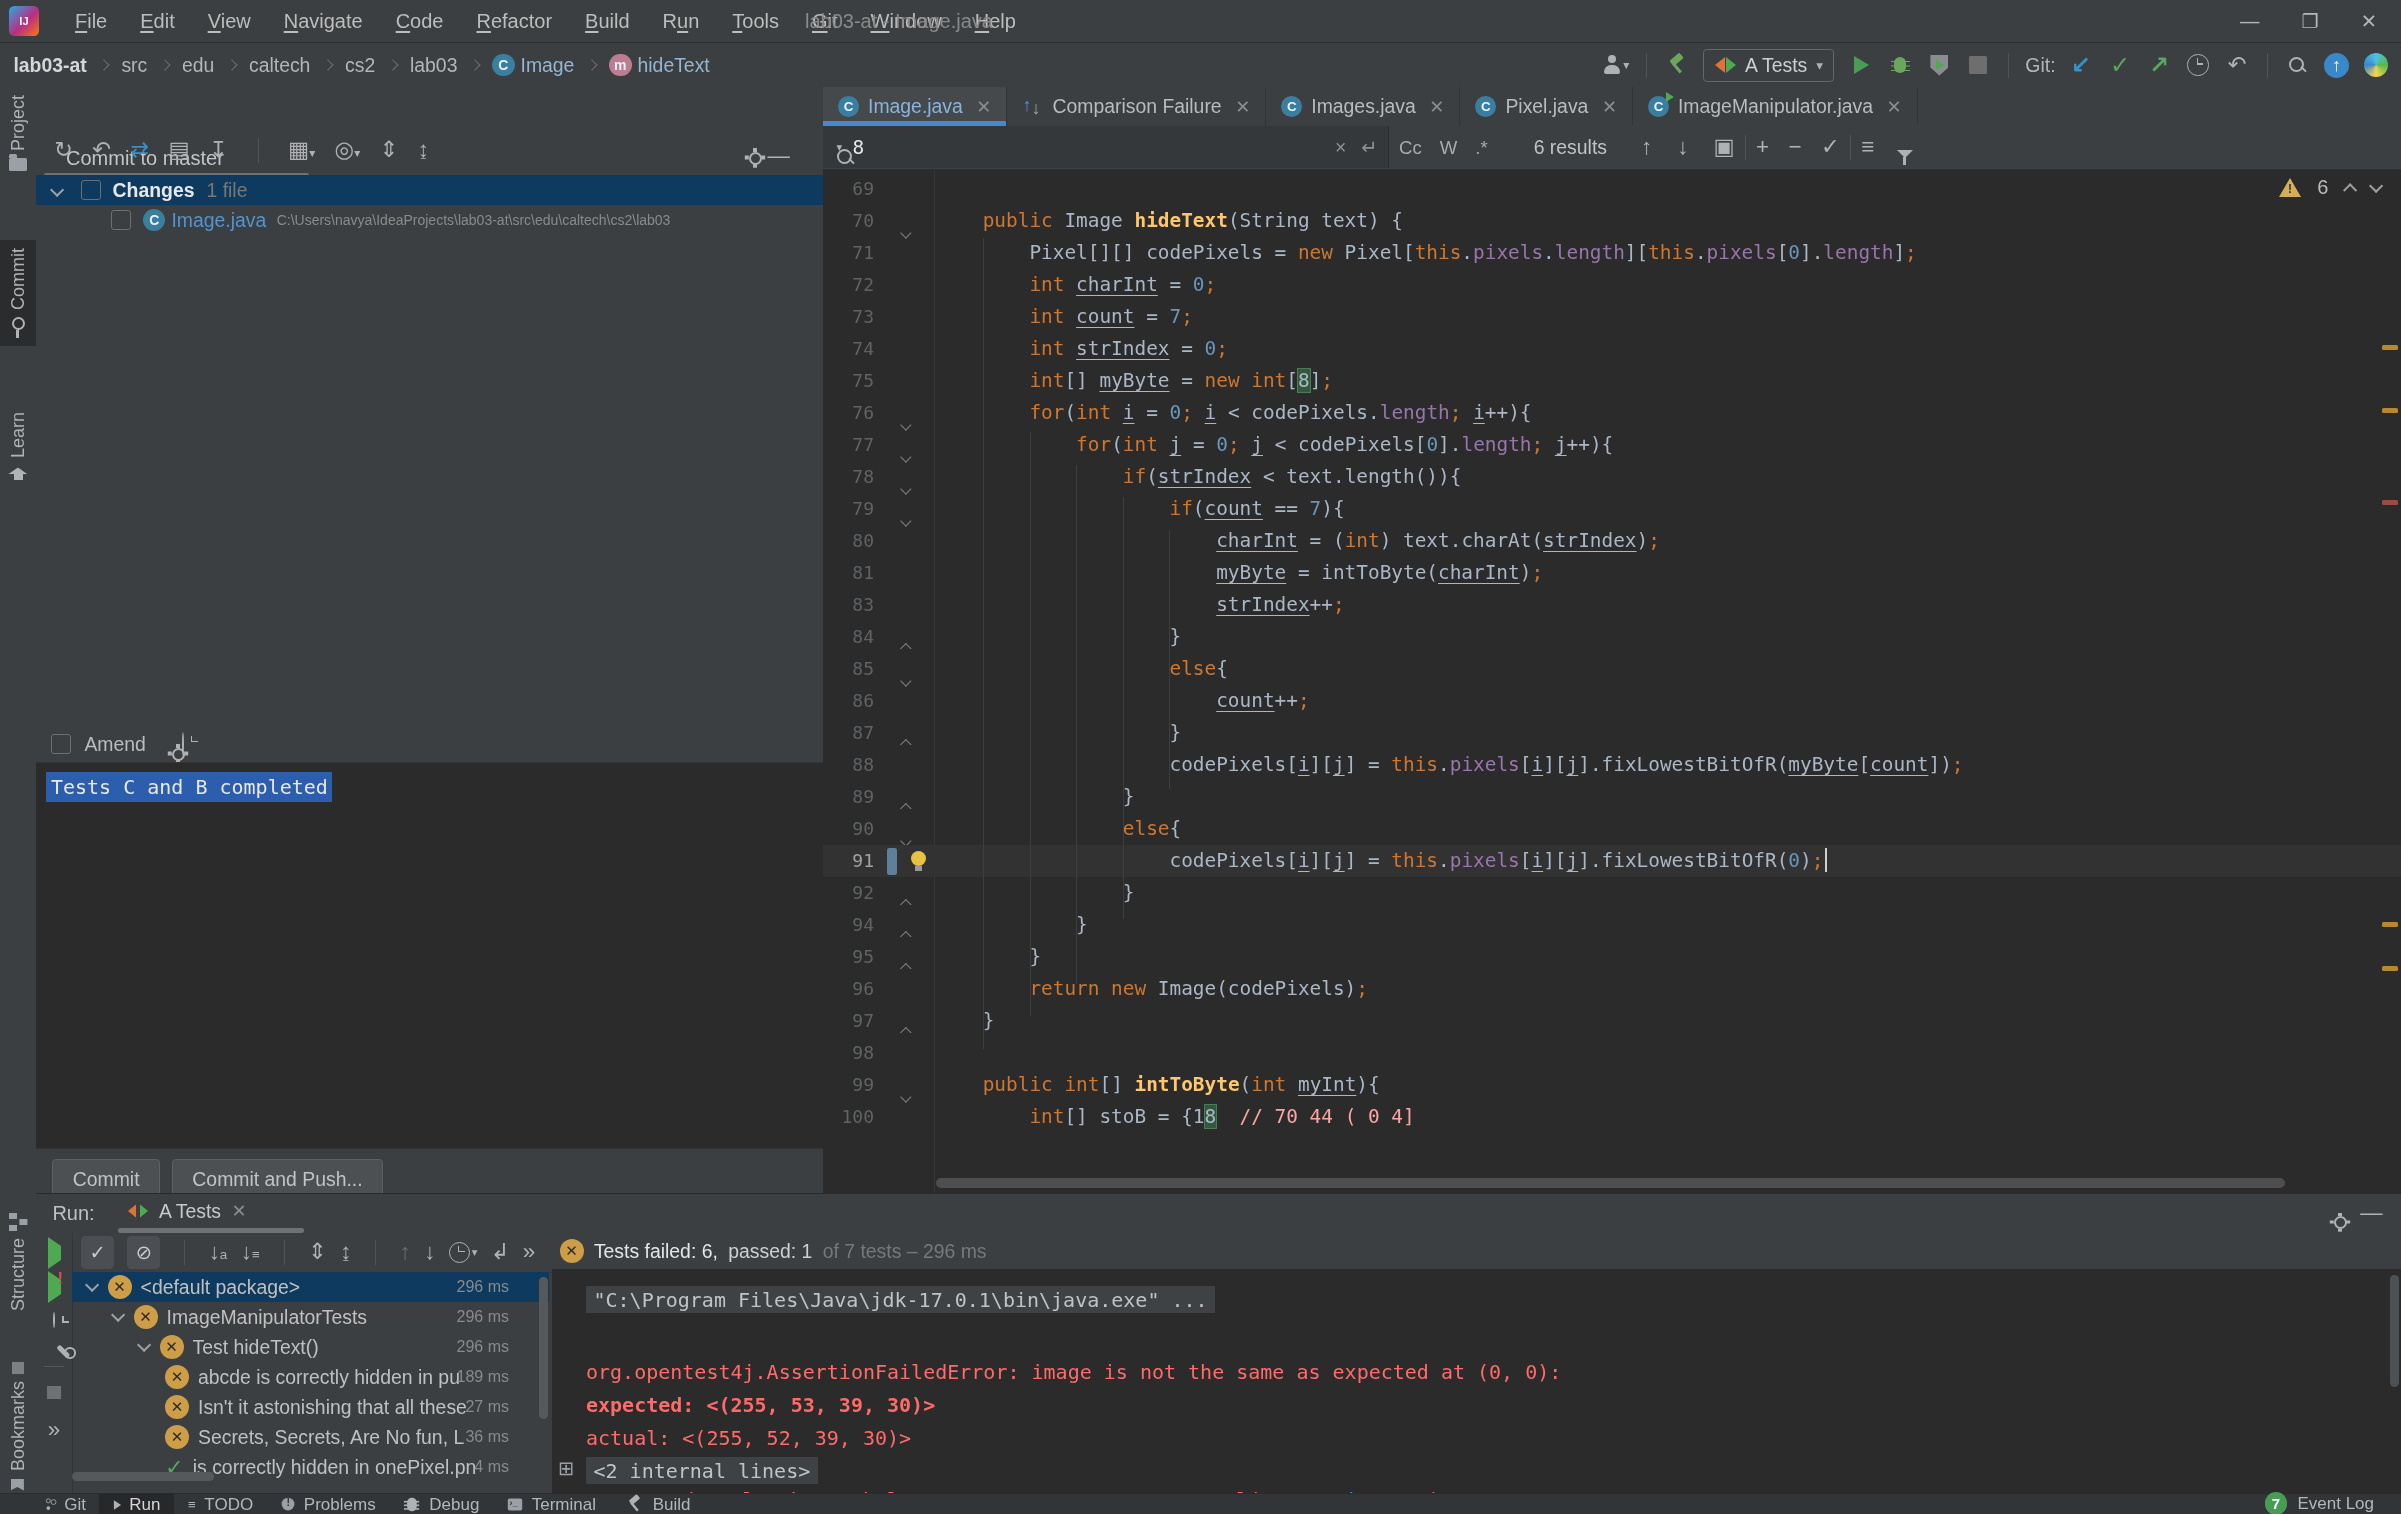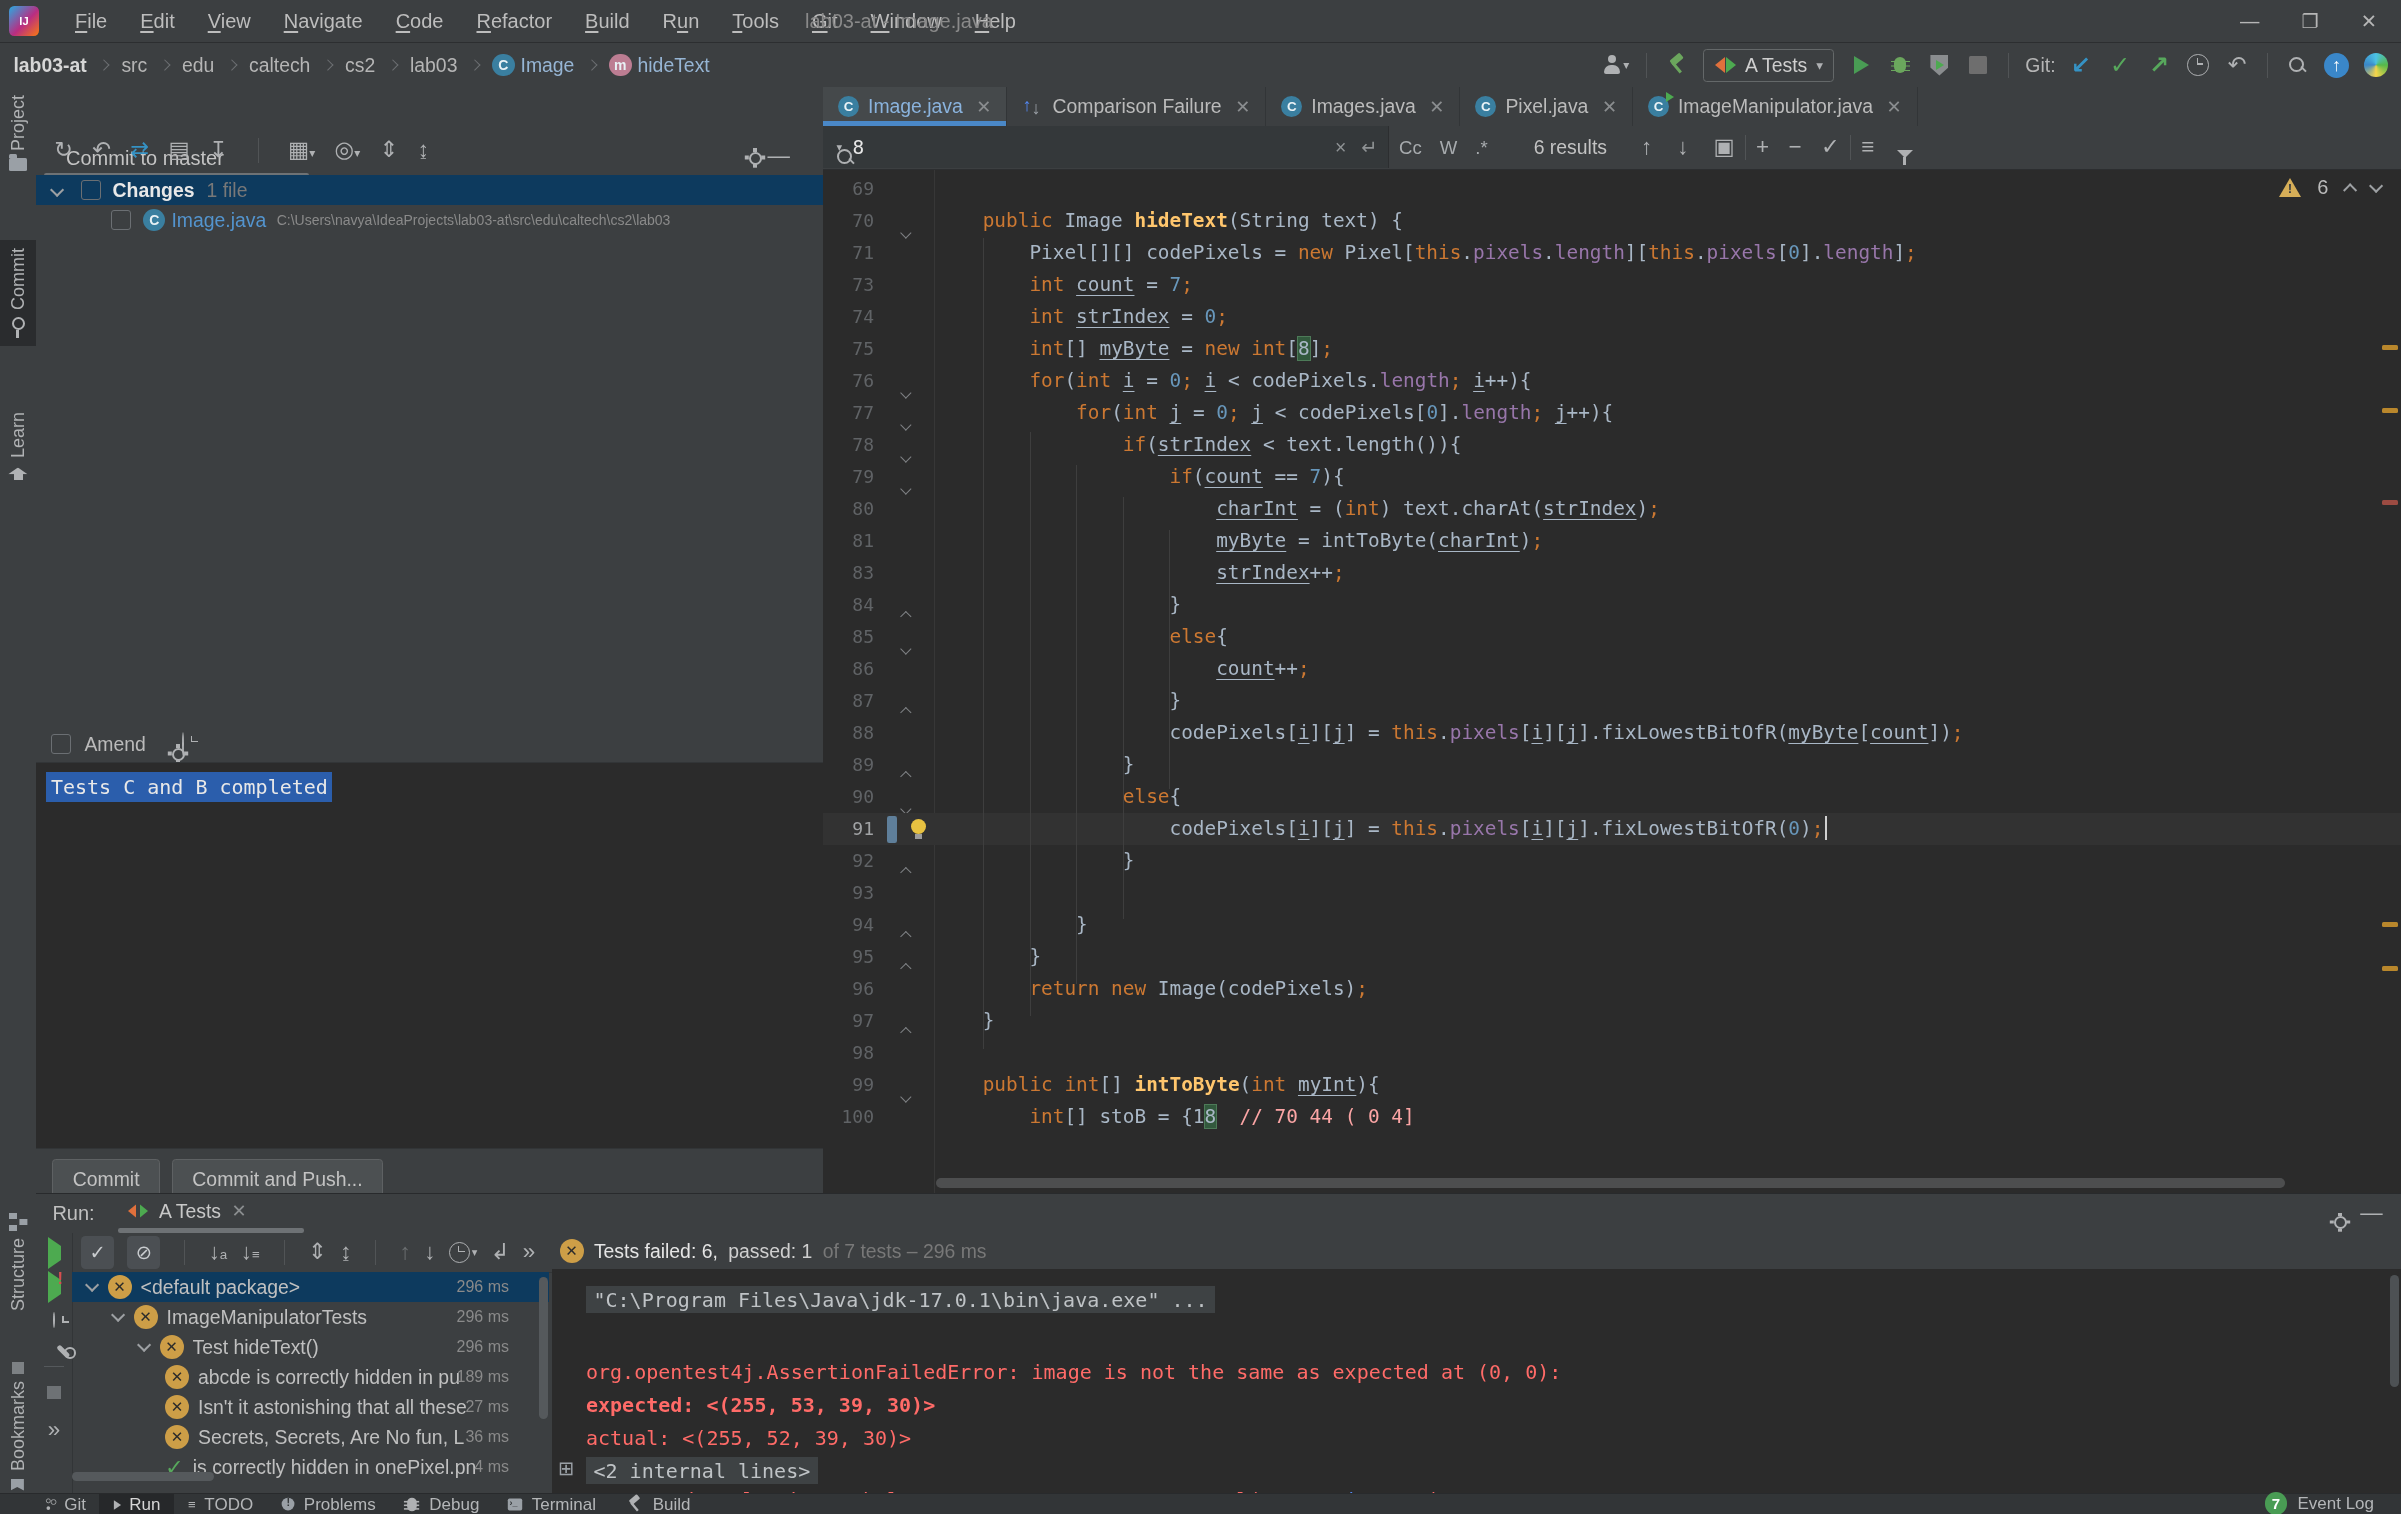--- a/index.html
+++ b/index.html
@@ -428,40 +428,40 @@
         <span style="margin-left:21px;"><span class="funnelI"></span></span>
       </div>
     </div>
 
     <div id="codearea">
       <div id="gutterline"></div>
       <div id="code-rows">
           <div class="cl"><span class="ln">69</span><span class="ct"></span></div>
           <div class="cl"><span class="ln">70</span><span class="fold"><span class="chev down"></span></span><span class="ct"><span class="s-k">    public </span><span>Image </span><span class="s-m">hideText</span><span>(String text) {</span></span></div>
           <div class="cl"><span class="ln">71</span><span class="ct"><span>        Pixel[][] codePixels = </span><span class="s-k">new </span><span>Pixel[</span><span class="s-k">this</span><span>.</span><span class="s-f">pixels</span><span>.</span><span class="s-f">length</span><span>][</span><span class="s-k">this</span><span>.</span><span class="s-f">pixels</span><span>[</span><span class="s-n">0</span><span>].</span><span class="s-f">length</span><span>]</span><span class="s-k">;</span></span></div>
+          <div class="cl"><span class="ln">72</span><span class="ct"><span class="s-k">        int </span><span class="s-u">charInt</span><span> = </span><span class="s-n">0</span><span class="s-k">;</span></span></div>
           <div class="cl"><span class="ln">73</span><span class="ct"><span class="s-k">        int </span><span class="s-u">count</span><span> = </span><span class="s-n">7</span><span class="s-k">;</span></span></div>
           <div class="cl"><span class="ln">74</span><span class="ct"><span class="s-k">        int </span><span class="s-u">strIndex</span><span> = </span><span class="s-n">0</span><span class="s-k">;</span></span></div>
           <div class="cl"><span class="ln">75</span><span class="ct"><span class="s-k">        int</span><span>[] </span><span class="s-u">myByte</span><span> = </span><span class="s-k">new int</span><span>[</span><span class="s-hl">8</span><span>]</span><span class="s-k">;</span></span></div>
           <div class="cl"><span class="ln">76</span><span class="fold"><span class="chev down"></span></span><span class="ct"><span class="s-k">        for</span><span>(</span><span class="s-k">int </span><span class="s-u">i</span><span> = </span><span class="s-n">0</span><span class="s-k">; </span><span class="s-u">i</span><span> &lt; codePixels.</span><span class="s-f">length</span><span class="s-k">; </span><span class="s-u">i</span><span>++){</span></span></div>
           <div class="cl"><span class="ln">77</span><span class="fold"><span class="chev down"></span></span><span class="ct"><span class="s-k">            for</span><span>(</span><span class="s-k">int </span><span class="s-u">j</span><span> = </span><span class="s-n">0</span><span class="s-k">; </span><span class="s-u">j</span><span> &lt; codePixels[</span><span class="s-n">0</span><span>].</span><span class="s-f">length</span><span class="s-k">; </span><span class="s-u">j</span><span>++){</span></span></div>
           <div class="cl"><span class="ln">78</span><span class="fold"><span class="chev down"></span></span><span class="ct"><span class="s-k">                if</span><span>(</span><span class="s-u">strIndex</span><span> &lt; text.length()){</span></span></div>
           <div class="cl"><span class="ln">79</span><span class="fold"><span class="chev down"></span></span><span class="ct"><span class="s-k">                    if</span><span>(</span><span class="s-u">count</span><span> == </span><span class="s-n">7</span><span>){</span></span></div>
           <div class="cl"><span class="ln">80</span><span class="ct"><span>                        </span><span class="s-u">charInt</span><span> = (</span><span class="s-k">int</span><span>) text.charAt(</span><span class="s-u">strIndex</span><span>)</span><span class="s-k">;</span></span></div>
           <div class="cl"><span class="ln">81</span><span class="ct"><span>                        </span><span class="s-u">myByte</span><span> = intToByte(</span><span class="s-u">charInt</span><span>)</span><span class="s-k">;</span></span></div>
           <div class="cl"><span class="ln">83</span><span class="ct"><span>                        </span><span class="s-u">strIndex</span><span>++</span><span class="s-k">;</span></span></div>
           <div class="cl"><span class="ln">84</span><span class="fold"><span class="chev up"></span></span><span class="ct"><span>                    }</span></span></div>
           <div class="cl"><span class="ln">85</span><span class="fold"><span class="chev down"></span></span><span class="ct"><span class="s-k">                    else</span><span>{</span></span></div>
           <div class="cl"><span class="ln">86</span><span class="ct"><span>                        </span><span class="s-u">count</span><span>++</span><span class="s-k">;</span></span></div>
           <div class="cl"><span class="ln">87</span><span class="fold"><span class="chev up"></span></span><span class="ct"><span>                    }</span></span></div>
           <div class="cl"><span class="ln">88</span><span class="ct"><span>                    codePixels[</span><span class="s-u">i</span><span>][</span><span class="s-u">j</span><span>] = </span><span class="s-k">this</span><span>.</span><span class="s-f">pixels</span><span>[</span><span class="s-u">i</span><span>][</span><span class="s-u">j</span><span>].fixLowestBitOfR(</span><span class="s-u">myByte</span><span>[</span><span class="s-u">count</span><span>])</span><span class="s-k">;</span></span></div>
           <div class="cl"><span class="ln">89</span><span class="fold"><span class="chev up"></span></span><span class="ct"><span>                }</span></span></div>
           <div class="cl"><span class="ln">90</span><span class="fold"><span class="chev down"></span></span><span class="ct"><span class="s-k">                else</span><span>{</span></span></div>
           <div class="cl acl"><span class="ln">91</span><span class="bluebar"></span><span class="bulb"></span><span class="ct"><span>                    codePixels[</span><span class="s-u">i</span><span>][</span><span class="s-u">j</span><span>] = </span><span class="s-k">this</span><span>.</span><span class="s-f">pixels</span><span>[</span><span class="s-u">i</span><span>][</span><span class="s-u">j</span><span>].fixLowestBitOfR(</span><span class="s-n">0</span><span>)</span><span class="s-k">;</span><span class="caret"></span></span></div>
           <div class="cl"><span class="ln">92</span><span class="fold"><span class="chev up"></span></span><span class="ct"><span>                }</span></span></div>
-          <div class="cl"><span class="ln">93</span><span class="ct"></span></div>
           <div class="cl"><span class="ln">94</span><span class="fold"><span class="chev up"></span></span><span class="ct"><span>            }</span></span></div>
           <div class="cl"><span class="ln">95</span><span class="fold"><span class="chev up"></span></span><span class="ct"><span>        }</span></span></div>
           <div class="cl"><span class="ln">96</span><span class="ct"><span class="s-k">        return new </span><span>Image(codePixels)</span><span class="s-k">;</span></span></div>
           <div class="cl"><span class="ln">97</span><span class="fold"><span class="chev up"></span></span><span class="ct"><span>    }</span></span></div>
           <div class="cl"><span class="ln">98</span><span class="ct"></span></div>
           <div class="cl"><span class="ln">99</span><span class="fold"><span class="chev down"></span></span><span class="ct"><span class="s-k">    public int</span><span>[] </span><span class="s-m">intToByte</span><span>(</span><span class="s-k">int </span><span class="s-u">myInt</span><span>){</span></span></div>
           <div class="cl"><span class="ln">100</span><span class="ct"><span class="s-k">        int</span><span>[] stoB = {1</span><span class="s-hl">8</span><span>  </span><span class="s-g">// 70 44 ( 0 4]</span></span></div>
         </div>
       <div id="hscroll"></div>
       <div id="warnnav">

